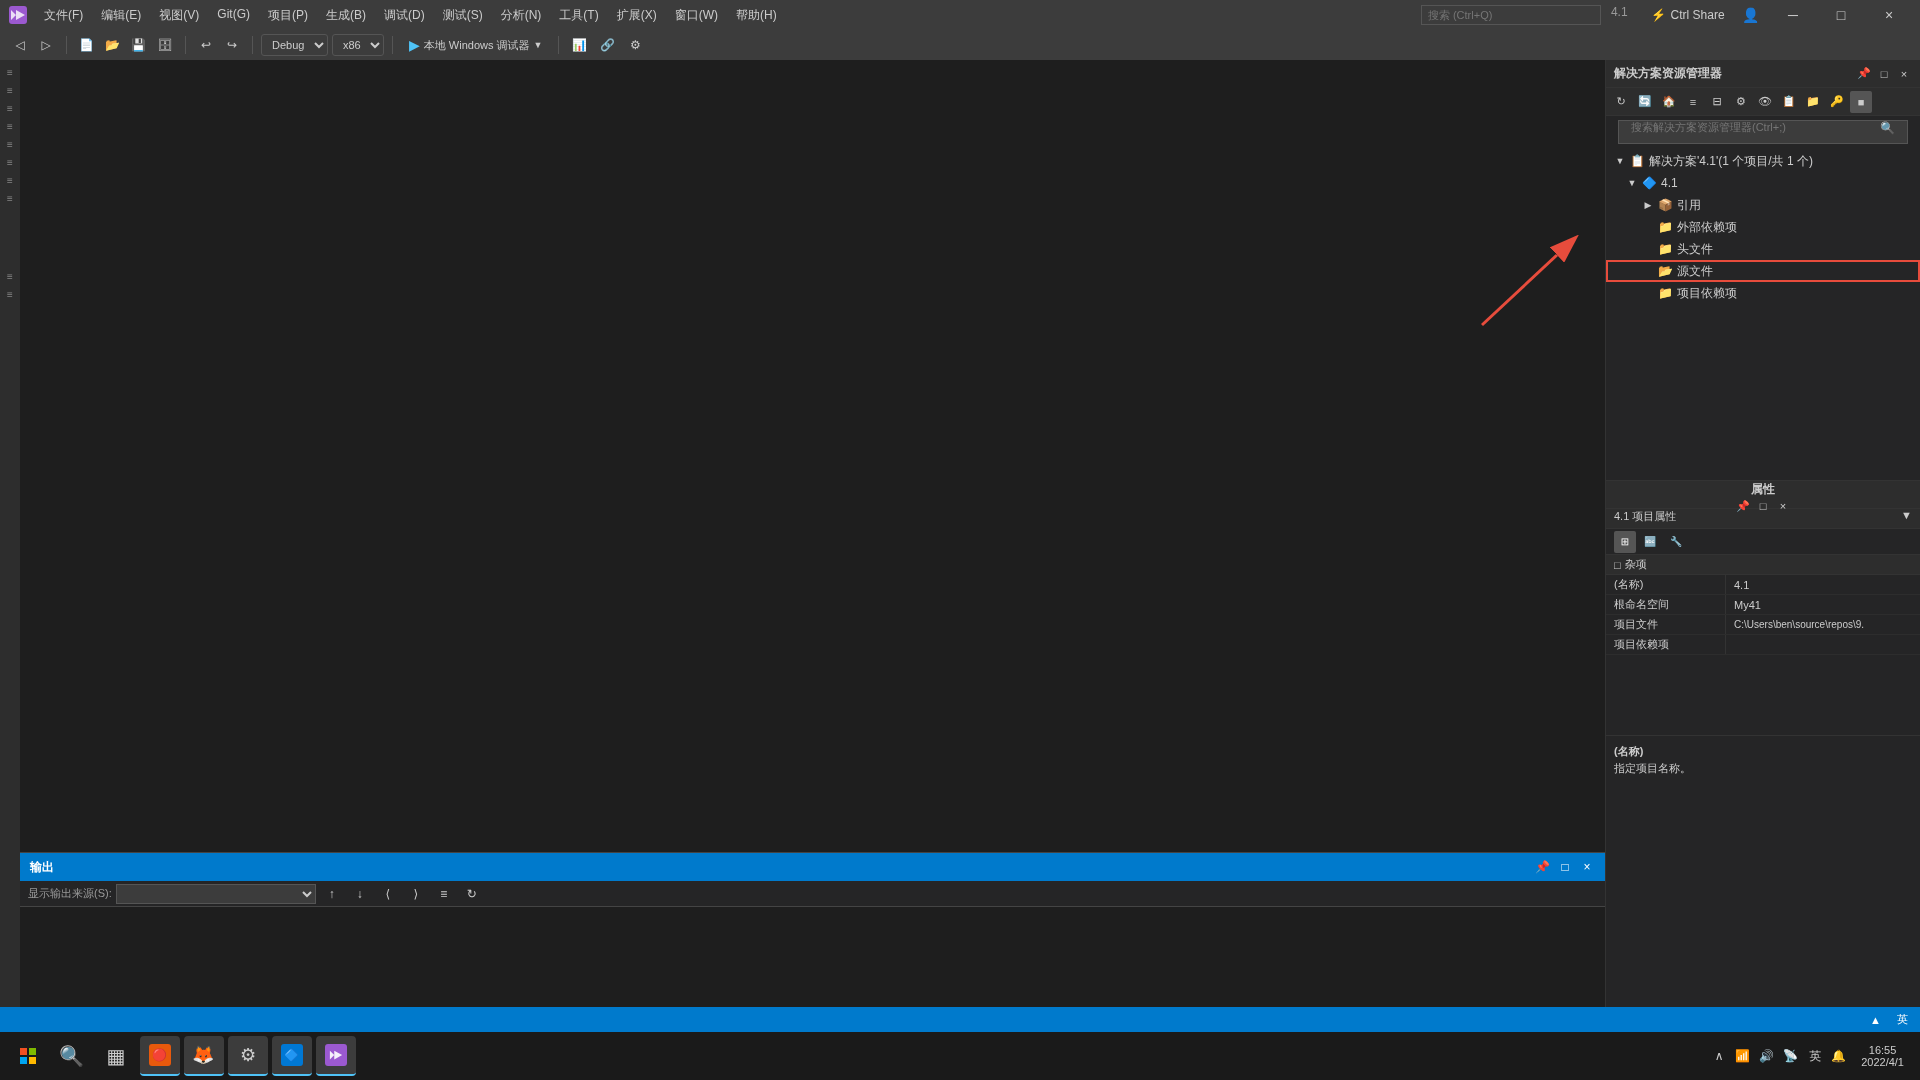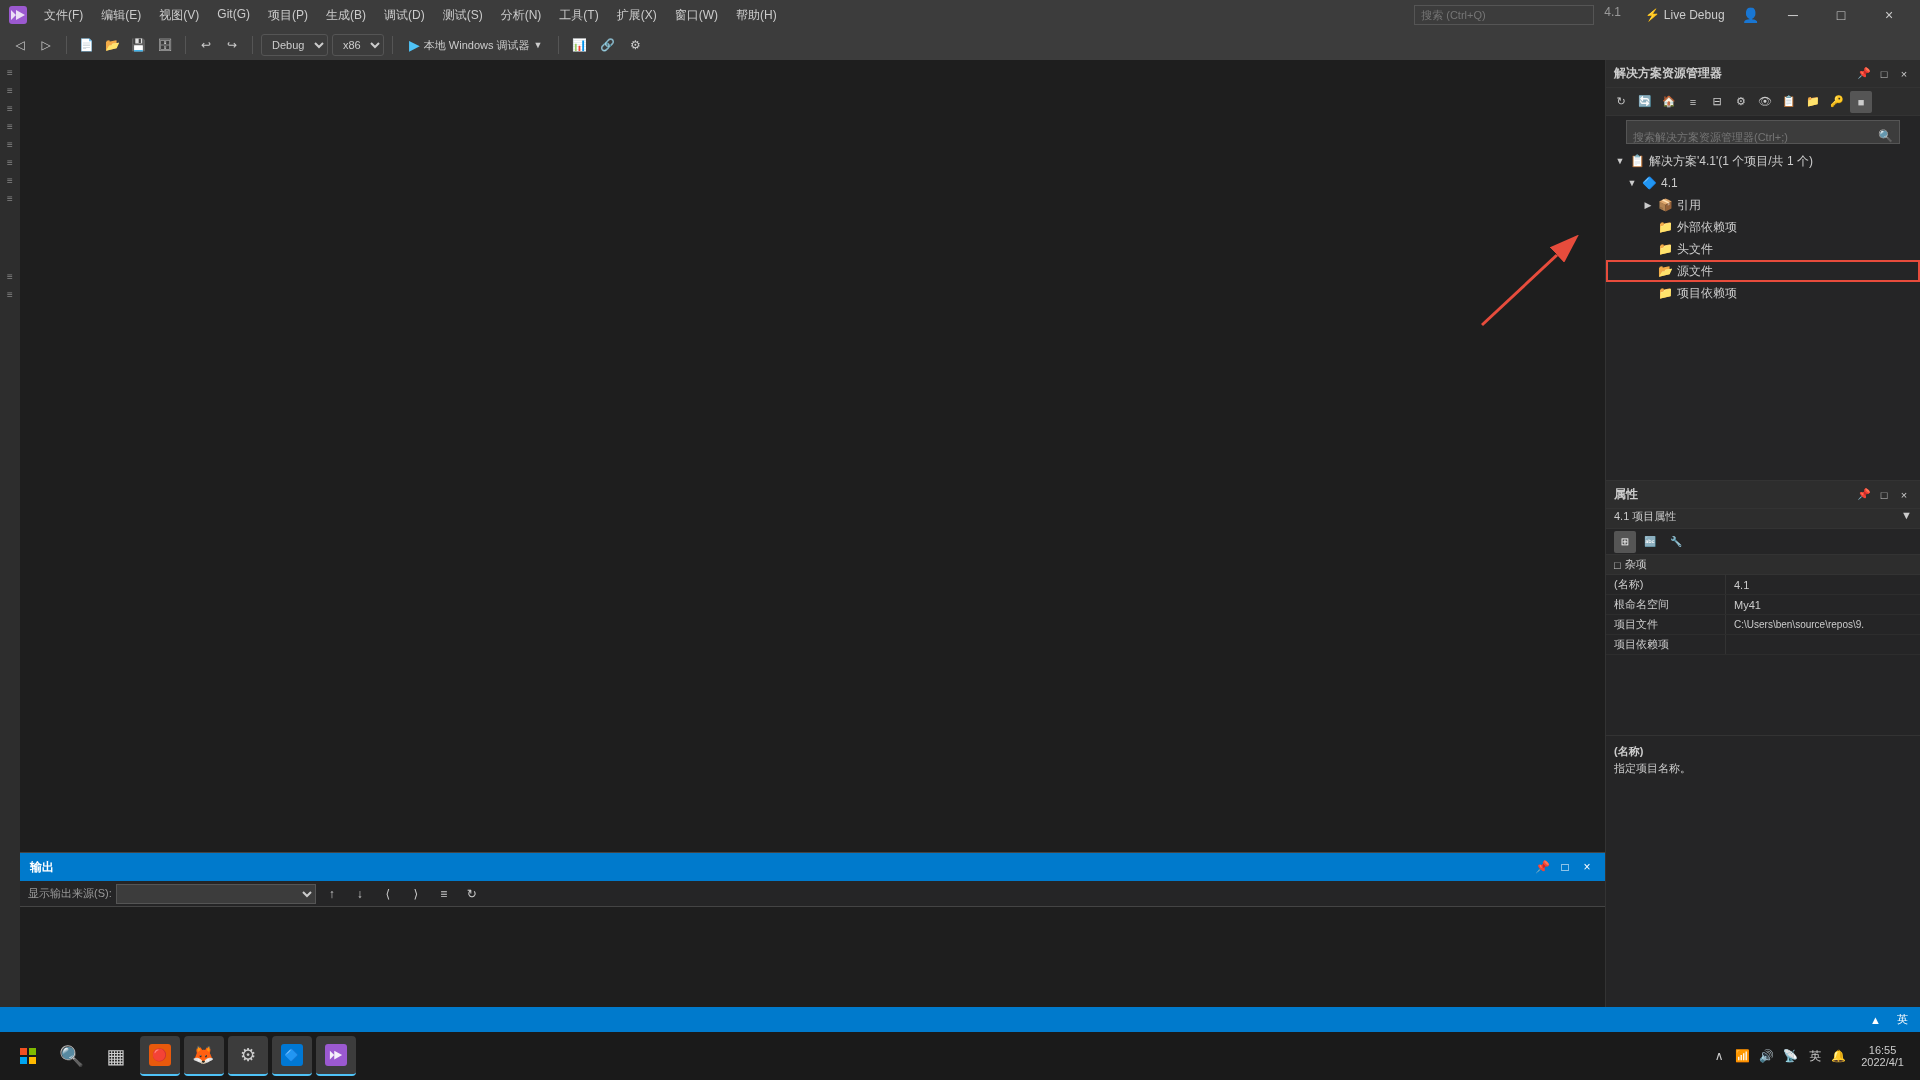--- a/index.html
+++ b/index.html
@@ -226,23 +226,23 @@
     .panel-toolbar-btn {
       width: 22px; height: 22px;
       display: flex; align-items: center; justify-content: center;
       cursor: pointer; color: #cccccc; font-size: 11px;
       border-radius: 2px;
     }
     .search-bar {
       height: 24px;
       background: #3c3c3c;
       border: 1px solid #555;
-      display: flex; align-items: flex-end;
-      padding: 0 6px;
-      margin: 4px 20px;
+      display: flex; align-items: flex-start;
+      padding: 0 12px;
+      margin: 4px 12px;
     }
     .search-input {
       background: transparent;
       border: none;
       color: #cccccc;
       font-size: 11px;
       flex: 1;
       outline: none;
     }
     .tree-area {
@@ -275,20 +275,21 @@
       background: #252526;
       border-left: 1px solid #333;
       border-top: 1px solid #333;
     }
     .prop-header {
       height: 28px;
       background: #2d2d2d;
       display: flex; align-items: center;
       padding: 0 8px;
       border-bottom: 1px solid #333;
+      flex-direction: column;
     }
     .prop-title {
       color: #cccccc; font-size: 12px; font-weight: bold; flex: 1;
     }
     .prop-section-title {
       height: 20px;
       display: flex; 
       padding: 0 8px;
       color: #cccccc; font-size: 11px;
       background: #2d2d2d;
@@ -468,21 +469,21 @@
     <span class="menu-item">扩展(X)</span>
     <span class="menu-item">窗口(W)</span>
     <span class="menu-item">帮助(H)</span>
     <span style="margin-left:20px;flex:1;"></span>
     <input type="text" style="background: rgb(60, 60, 60); border: 1px solid rgb(85, 85, 85); color: rgb(153, 153, 153); font-size: 11px; height: 20px; width: 180px; padding: 0px 6px;" placeholder="搜索 (Ctrl+Q)">
     <span style="color:#999;font-size:12px;padding:0 8px;">4.1</span>
   </div>
   <div class="title-controls">
     <div class="live-share-btn">
       <span>⚡</span>
-      <span>Live Debug</span>
+      <span>Ctrl Share</span>
     </div>
     <span style="color:#999;font-size:14px;padding:0 8px;">👤</span>
     <div class="title-btn">─</div>
     <div class="title-btn">□</div>
     <div class="title-btn close">×</div>
   </div>
 </div>
 
 <div class="toolbar">
   <div class="toolbar-group">

